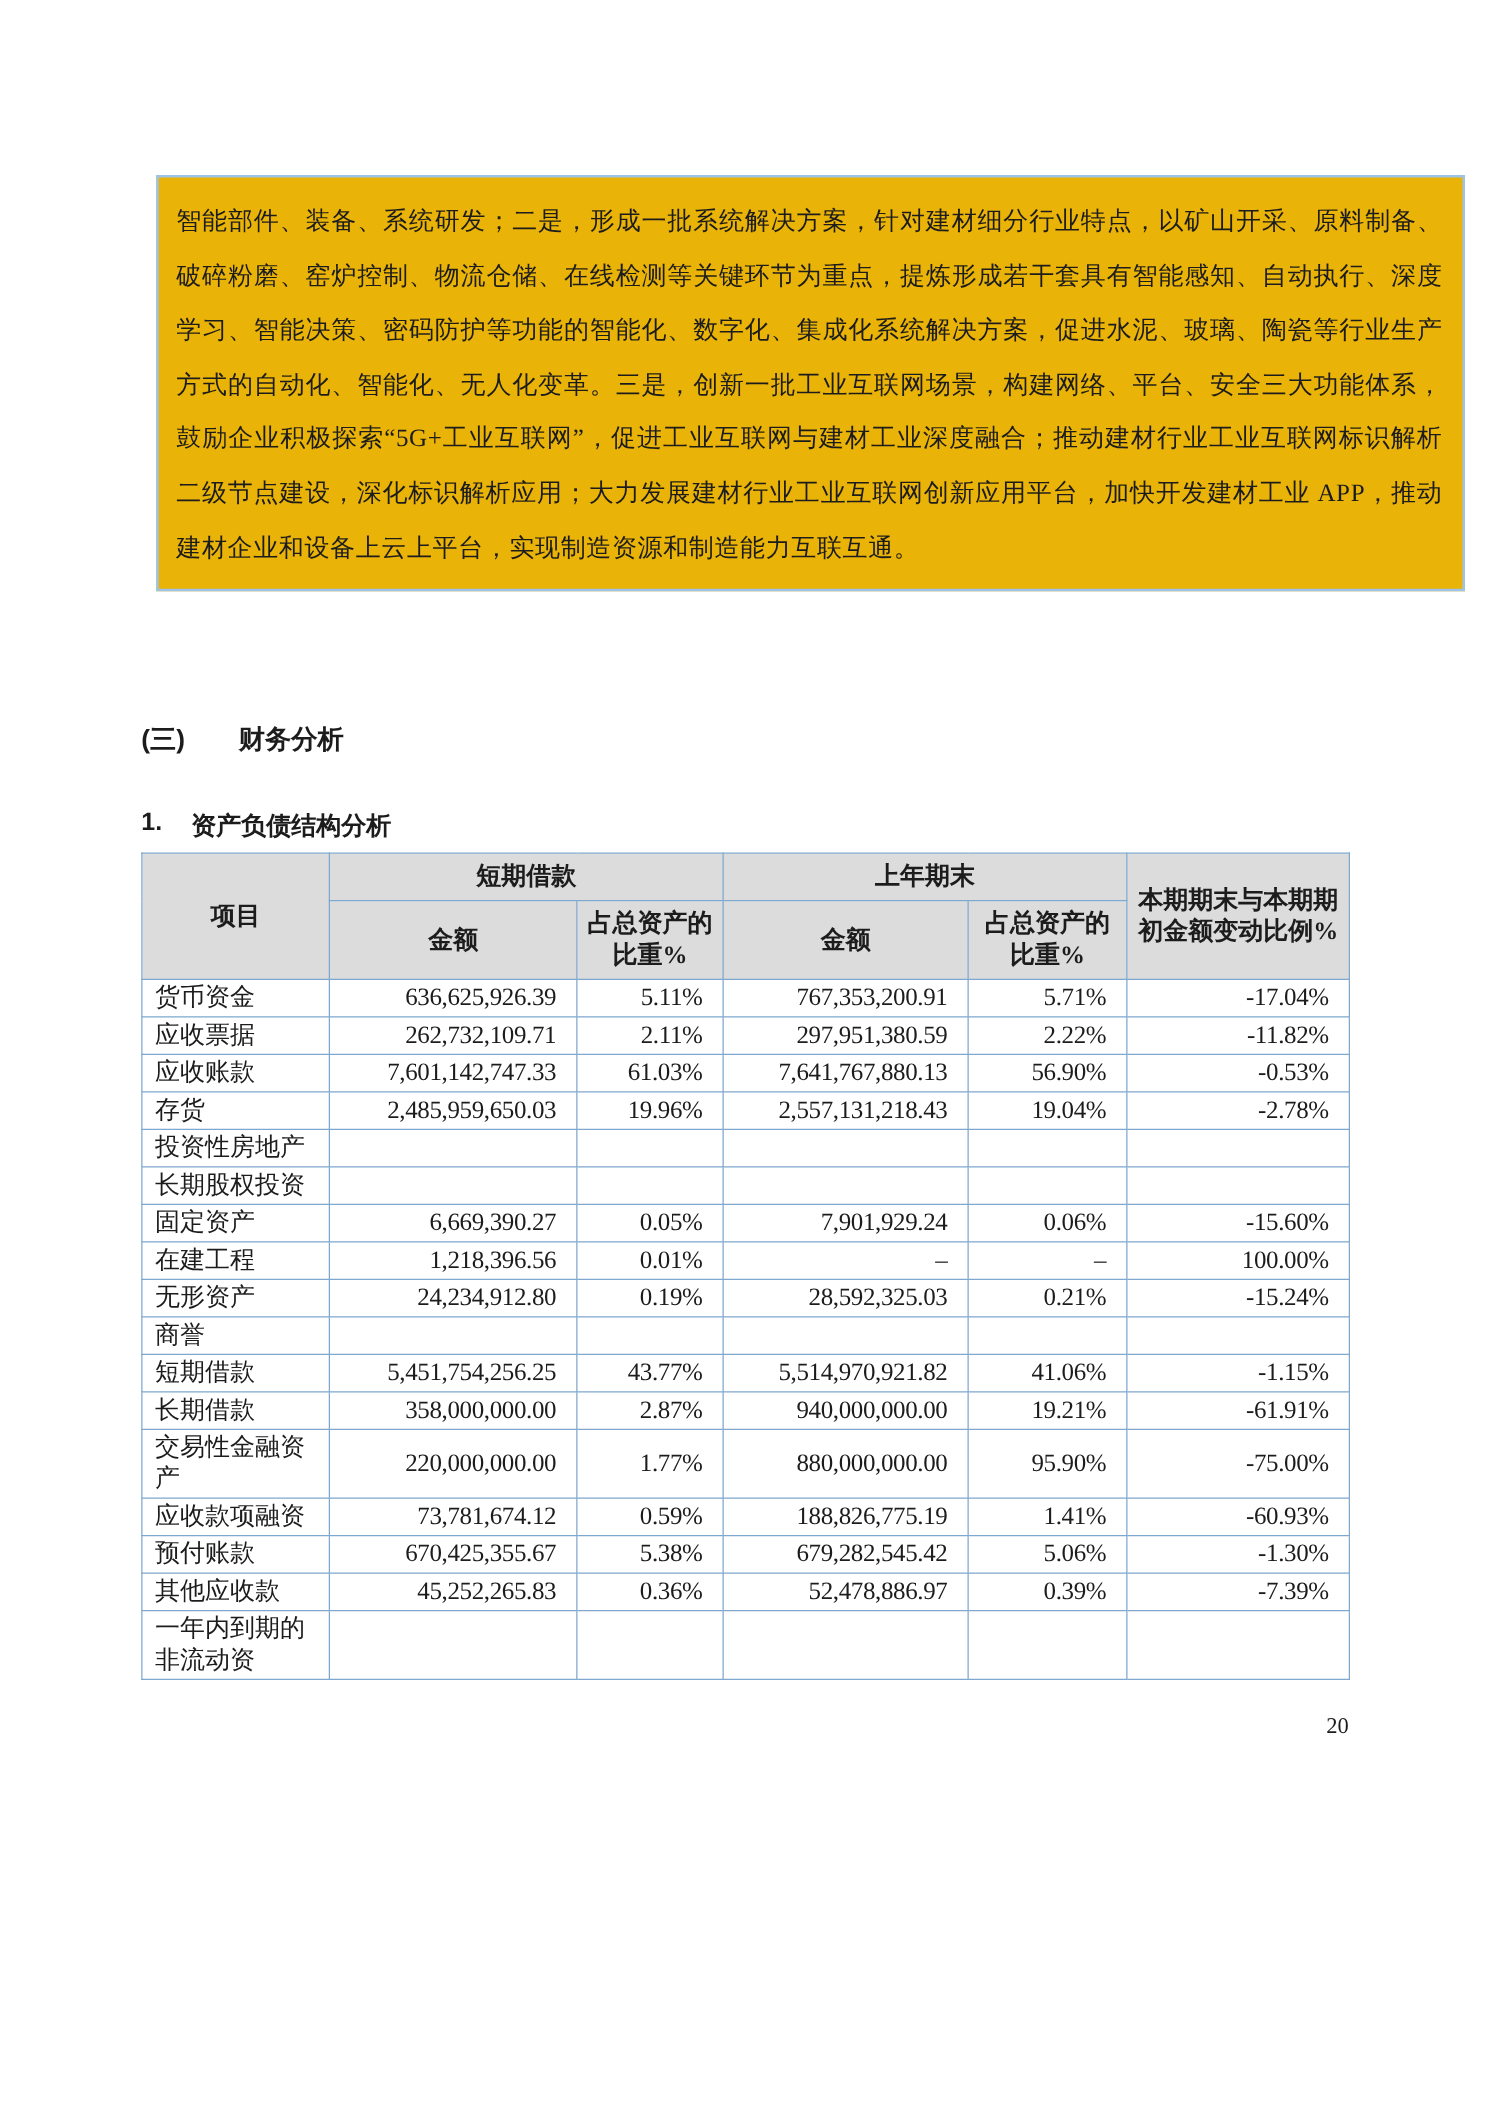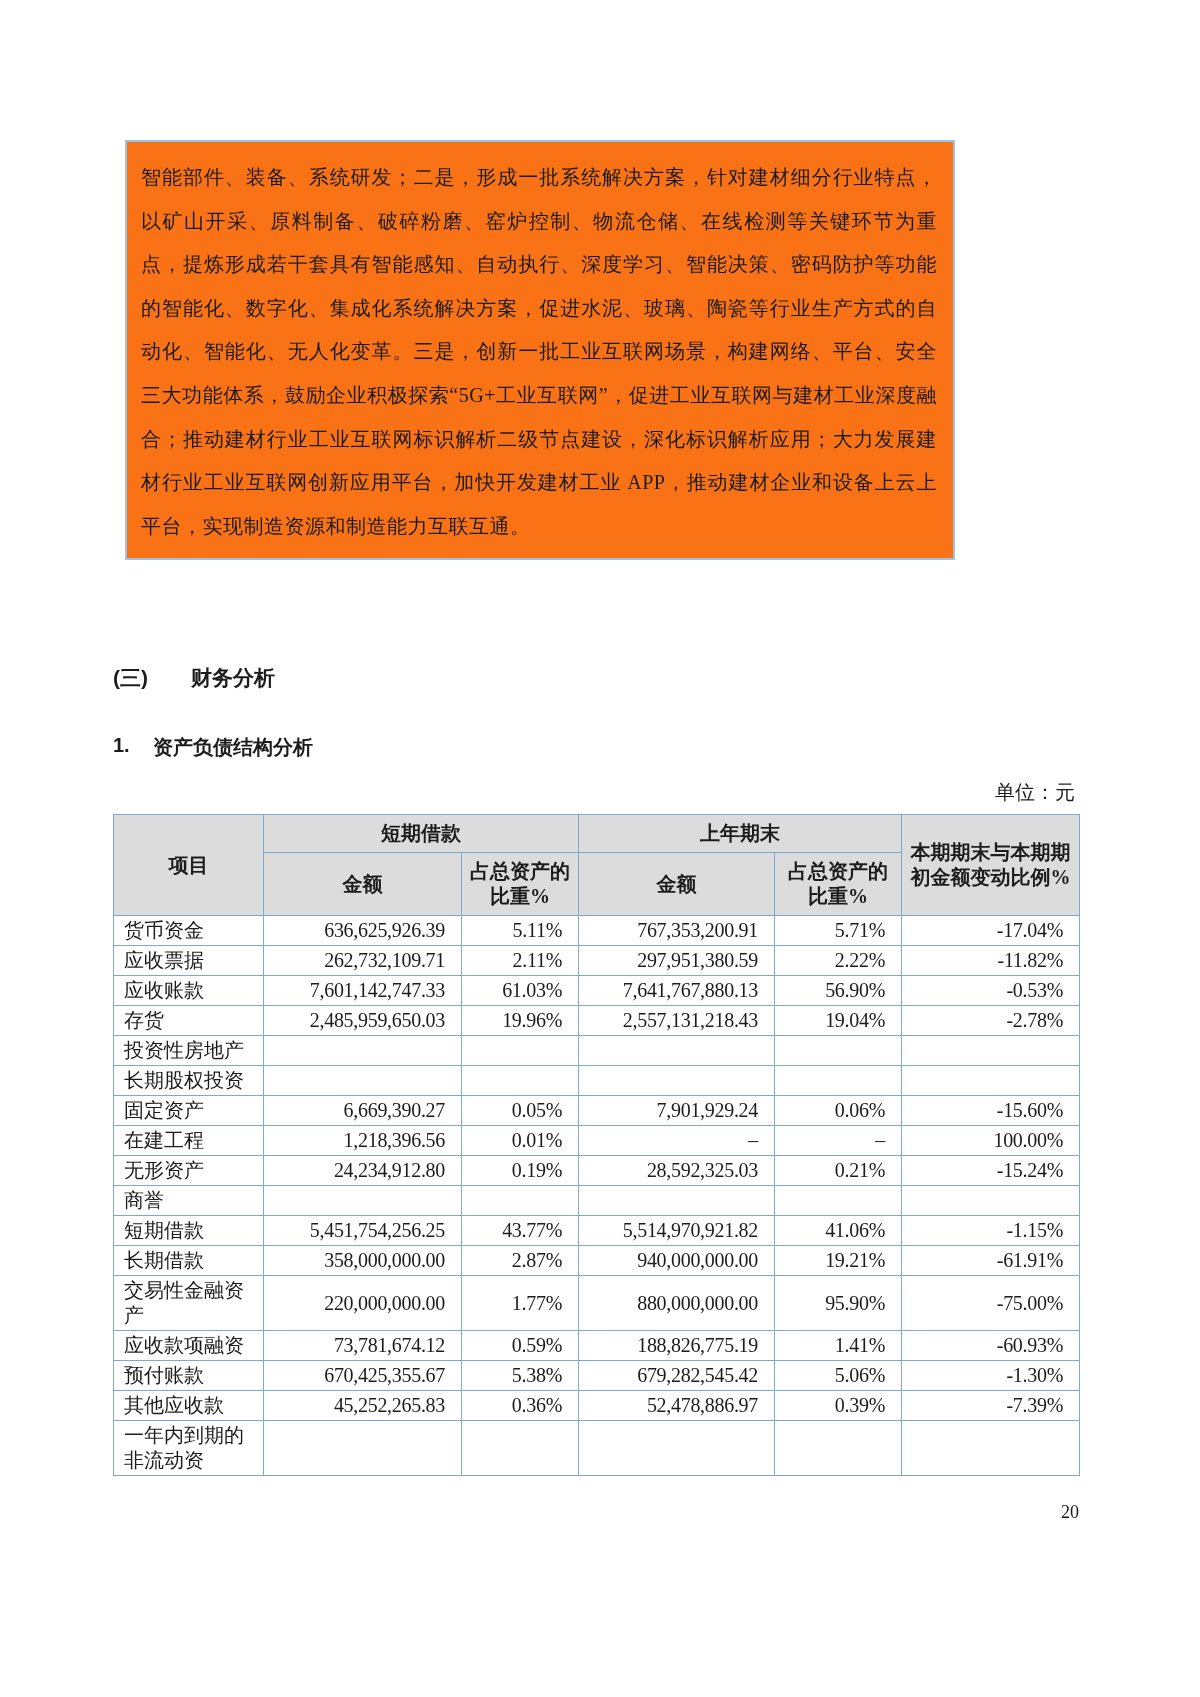--- a/index.html
+++ b/index.html
@@ -14,25 +14,25 @@
     width:1200px;height:1697px;overflow:hidden;
     font-family:"Liberation Serif","DejaVu Serif",serif;
     color:var(--ink);
   }
   .page{width:1200px;height:1697px;position:relative;background:#ffffff;}
   .content{margin:0 113px;}
 
   
   .info-box{
     margin-left:12px;
-    width:830px;
+    width:1047px;
     margin-top:140px;
     border:2px solid var(--box-border);
     padding:14px 16px 10px 14px;
-    background:#f97316;
+    background:#eab308;
   }
   .info-box p{
     font-size:20px;
     line-height:2.18;
     text-align:justify;
     letter-spacing:0.5px;
   }
 
   
   .section-heading{
@@ -118,21 +118,20 @@
     <div class="section-heading">
       <span class="num">(三)</span>
       <span>财务分析</span>
     </div>
 
     <div class="sub-heading">
       <span class="num">1.</span>
       <span>资产负债结构分析</span>
     </div>
 
-    <div class="unit-label">单位：元</div>
 
     <table class="fin">
       <colgroup>
         <col class="c1">
           <col class="c2">
           <col class="c3">
           <col class="c4">
           <col class="c5">
           <col class="c6">
       </colgroup>

